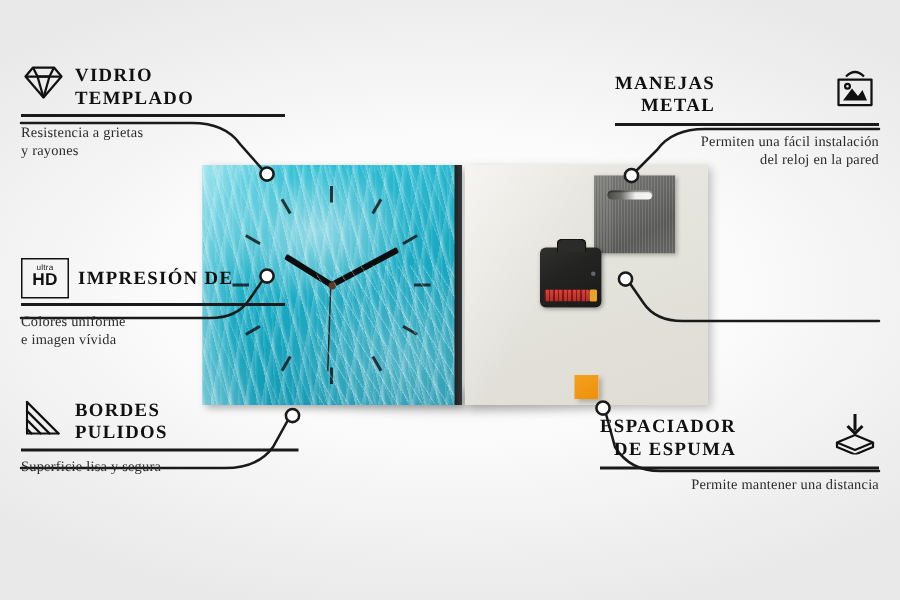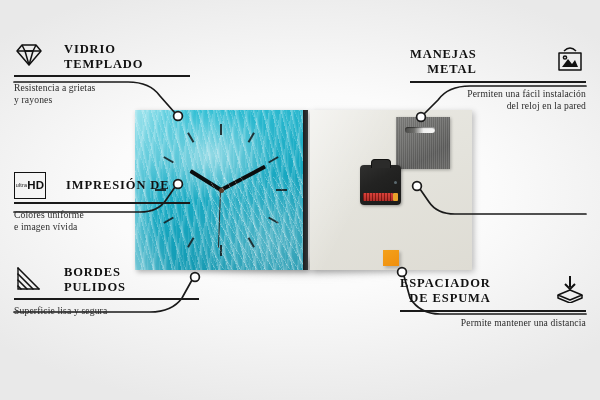--- a/index.html
+++ b/index.html
@@ -95,35 +95,35 @@
   .mech-batt-tip{position:absolute;left:33px;bottom:4px;width:5px;height:8px;background:#e8a32b;border-radius:1px;}
   .mech-dot{position:absolute;right:4px;top:16px;width:3px;height:3px;border-radius:50%;background:#5c6a70;}
   .foam{
     position:absolute;left:73px;top:140px;width:16px;height:16px;
     background:linear-gradient(150deg,#f4a11b 0%, #ef8f0d 100%);
     box-shadow:2px 2px 3px rgba(0,0,0,.22);
   }
 
   
   .feature{position:absolute;}
-  .f-head{display:flex;align-items:center;gap:20px;}
+  .f-head{display:flex;align-items:center;gap:6px;}
   .f-title{
     font-size:12.5px;letter-spacing:.9px;color:#111;line-height:1.18;
     text-transform:uppercase;font-weight:700;
   }
   .f-rule{height:1.6px;background:#1a1a1a;margin:3px 0 5px 0;}
   .f-desc{font-size:9.6px;color:#2b2b2b;line-height:1.32;letter-spacing:.15px;}
   .left .f-head{justify-content:flex-start;}
   .right .f-head{justify-content:space-between;}
   .right .f-title{text-align:right;}
   .right .f-desc{text-align:right;}
   .ic{flex:0 0 auto;display:block;}
 
   .hd-box{
-    width:30px;height:25px;border:1.8px solid #111;display:flex;flex-direction:row;
+    width:30px;height:25px;border:1.8px solid #111;display:flex;flex-direction:column;
     align-items:center;justify-content:center;line-height:1;
   }
   .hd-small{font-size:5.4px;letter-spacing:.2px;color:#111;font-family:"Liberation Sans",sans-serif;}
   .hd-big{font-size:11.5px;font-weight:700;color:#111;letter-spacing:.2px;font-family:"Liberation Sans",sans-serif;}
 
   svg.connectors{position:absolute;left:0;top:0;width:600px;height:400px;pointer-events:none;}
 </style>
 </head>
 <body>
 

